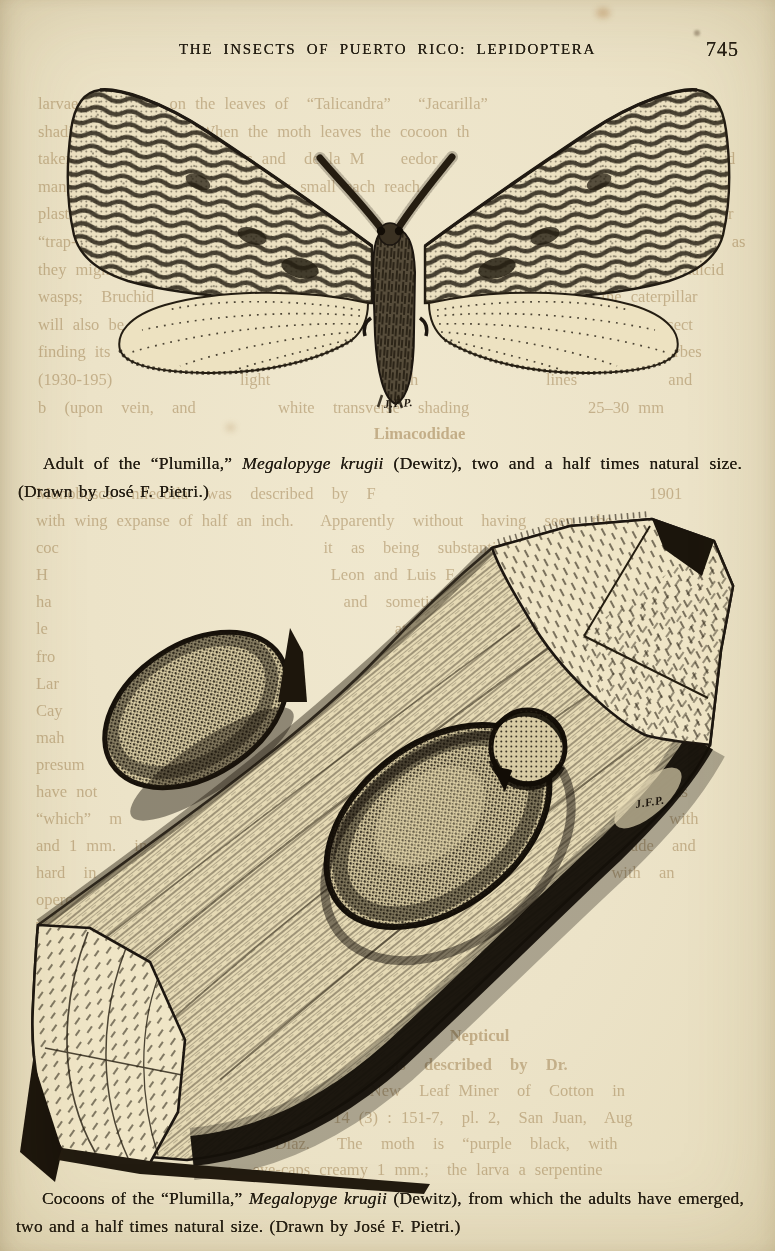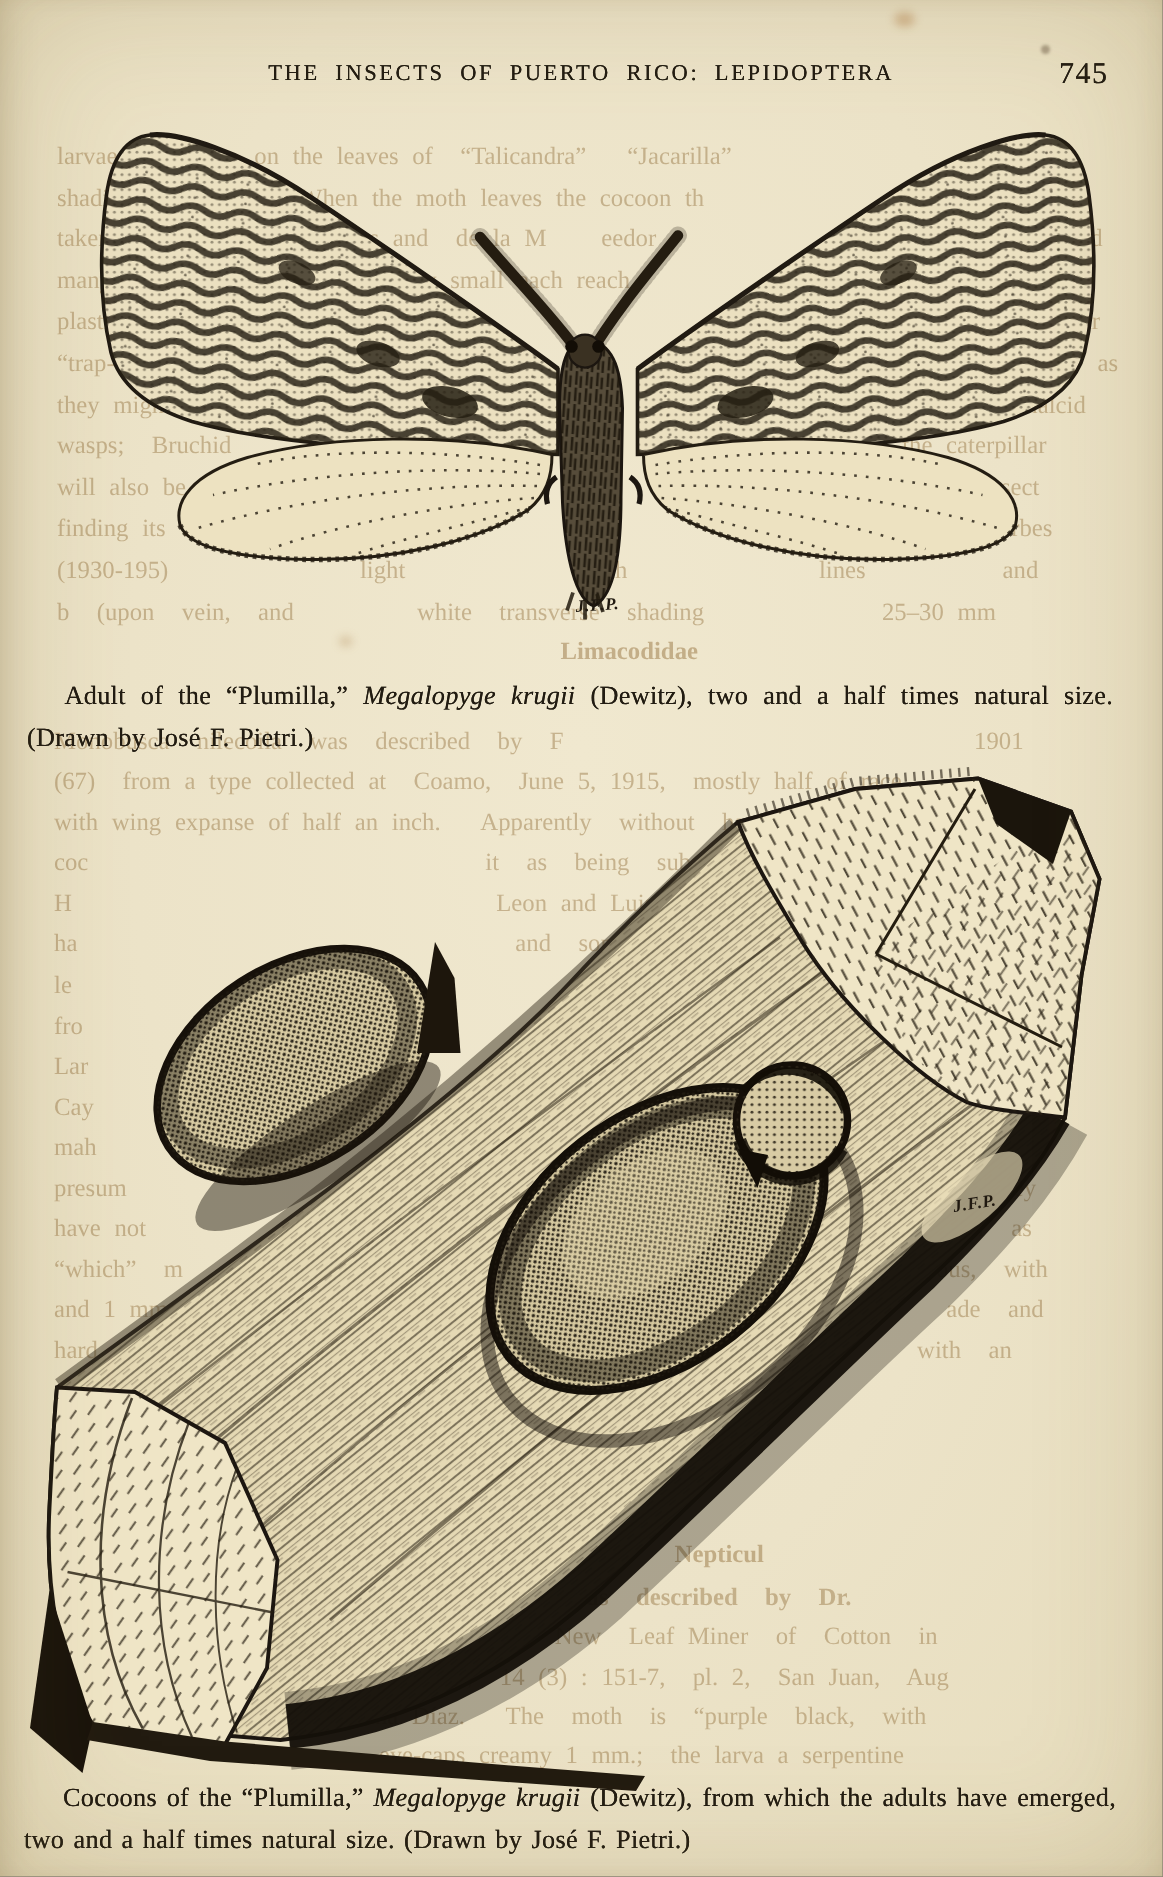--- a/index.html
+++ b/index.html
@@ -68,21 +68,20 @@
     <div class="bl">they might                                                          the Chalcid</div>
     <div class="bl">wasps;  Bruchid                                                 the caterpillar</div>
     <div class="bl">will also be                                                   the first insect</div>
     <div class="bl">finding its w                                                    Prof.  Forbes</div>
     <div class="bl">(1930-195)              light             with              lines          and</div>
     <div class="bl">b  (upon  vein,  and         white  transverse  shading             25–30 mm</div>
   </div>
   <div class="bl-h mid">Limacodidae</div>
   <div class="bleed bleed-mid">
     <div class="bl">Monobusca  nilecoila  was  described  by  F                              1901</div>
-    <div class="bl">(67)  from a type collected at  Coamo,  June 5, 1915,  mostly half of race,</div>
     <div class="bl">with wing expanse of half an inch.   Apparently  without  having  seen  the</div>
     <div class="bl">coc                             it  as  being  substantially  like that of</div>
     <div class="bl">H                               Leon and Luis F.  Martorell  in April 1940</div>
     <div class="bl">ha                                and  sometimes  on  the underside of the</div>
     <div class="bl">le                                      at  Doña  Juana  Camp,   Villalba,</div>
     <div class="bl">fro                                                    Mr.  Carl  Hoerresh,</div>
     <div class="bl">Lar                                                              host  at</div>
     <div class="bl">Cay                                                          West  Indian</div>
     <div class="bl">mah                                                                It  is</div>
     <div class="bl">presum                                                           but  they</div>

